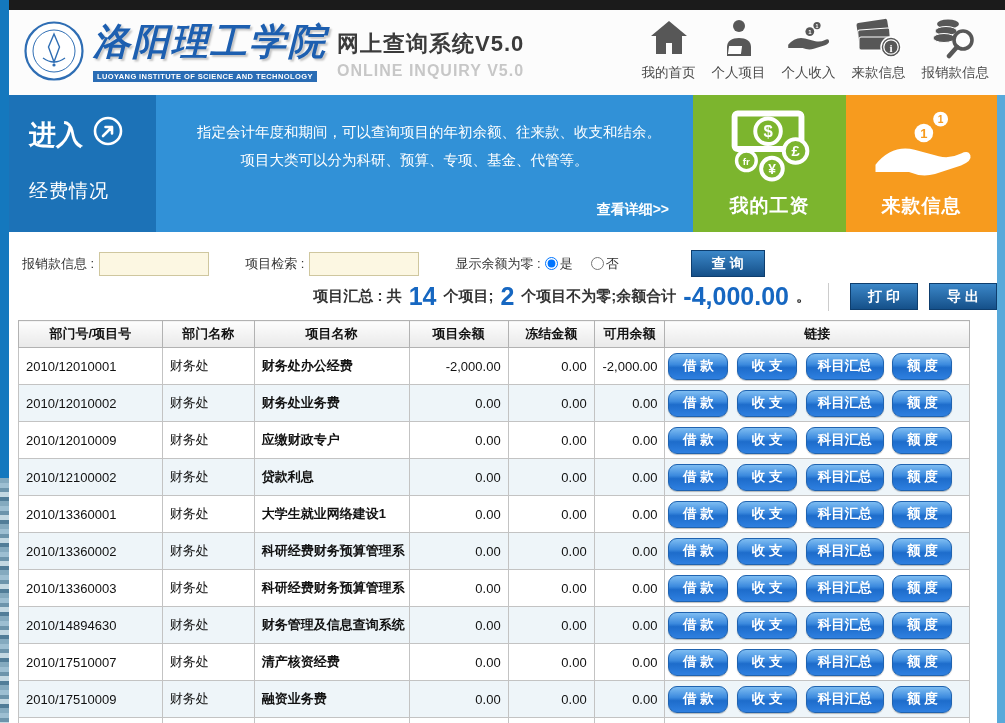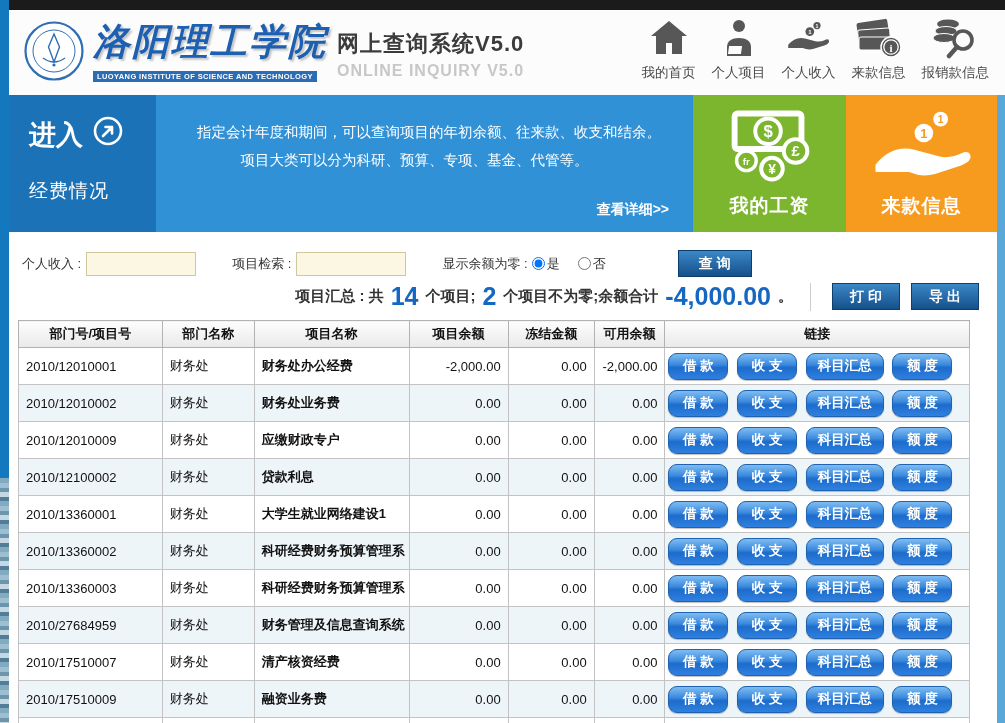--- a/index.html
+++ b/index.html
@@ -58,21 +58,21 @@
   .content{ width:988px; background:#fff; min-height:491px; }
   .filter-row{ display:flex; align-items:center; padding:18px 0 0 13px; font-size:13px; color:#333; }
   .filter-row .lbl{ margin-right:5px; white-space:nowrap; }
   .txt-input{ width:110px; height:24px; background:#fcf7e2; border:1px solid #cfc79f; margin-right:36px; padding:0 4px; font-size:13px; }
   .zero-label{ margin-right:4px; white-space:nowrap; }
   .radio{ display:flex; align-items:center; margin-right:18px; cursor:pointer; gap:2px; }
   .btn{ height:27px; min-width:74px; border:1px solid #0e3e6e; border-radius:0;
     background:linear-gradient(to bottom,#3b87c8,#155089); color:#fff; font-weight:bold; font-size:14px;
     cursor:pointer; font-family:inherit; }
   .query-btn{ margin-left:54px; }
-  .summary-row{ display:flex; align-items:center; justify-content:flex-end; padding-right:18px; margin-top:5px; }
+  .summary-row{ display:flex; align-items:center; justify-content:flex-end; margin-top:5px; }
   .s-text{ font-size:15px; font-weight:bold; color:#333; margin:0 3px; white-space:nowrap; }
   .s-num{ font-size:25px; font-weight:bold; color:#1667c1; margin:0 4px; }
   .v-divider{ width:1px; height:28px; background:#ccc; margin:0 10px 0 14px; }
   .summary-row .btn{ margin-left:11px; min-width:68px; }
 
   
   table.grid{ border-collapse:collapse; margin:9px 0 0 9px; width:952px; table-layout:fixed; font-size:13px; }
   .grid th{ border:1px solid #b2b2b2; background:linear-gradient(to bottom,#fdfdfd,#e9e9e9);
     height:27px; font-weight:bold; color:#111; text-align:center; }
   .grid td{ border:1px solid #c3c3c3; height:37px; padding:0 7px; color:#111; background:#fff;
@@ -217,21 +217,21 @@
               <text x="62" y="33" text-anchor="middle" font-size="14" font-weight="bold" fill="#f79b1e">1</text>
             <path d="M10 62 Q28 40 52 46 L78 53 Q90 56 102 50 Q110 46 112 52 Q114 58 102 63 L74 72 Q60 76 46 70 L10 70 Z" fill="#fff"></path>
           </svg>
         </span>
         <div class="tile-label">来款信息</div>
       </div>
     </section>
 
     <main class="content">
       <div class="filter-row">
-        <span class="lbl">个人收入 :</span>
+        <span class="lbl">报销款信息 :</span>
         <input class="txt-input" type="text" value="" style="">
         <span class="lbl">项目检索 :</span>
         <input class="txt-input" type="text" value="" style="">
         <span class="zero-label">显示余额为零 :</span>
         <label class="radio">
           <input type="radio" name="zero" checked="" style="">
           <span>是</span>
         </label>
         <label class="radio">
           <input type="radio" name="zero" style="">
@@ -365,21 +365,21 @@
     <td class="num">0.00</td>
     <td class="actions">
       <button class="action-btn">借  款</button>
       <button class="action-btn">收  支</button>
       <button class="action-btn">科目汇总</button>
       <button class="action-btn">额  度</button>
     </td>
   </tr>
 
   <tr class="alt">
-    <td>2010/27684959</td>
+    <td>2010/14894630</td>
     <td>财务处</td>
     <td class="proj">财务管理及信息查询系统</td>
     <td class="num">0.00</td>
     <td class="num">0.00</td>
     <td class="num">0.00</td>
     <td class="actions">
       <button class="action-btn">借  款</button>
       <button class="action-btn">收  支</button>
       <button class="action-btn">科目汇总</button>
       <button class="action-btn">额  度</button>

